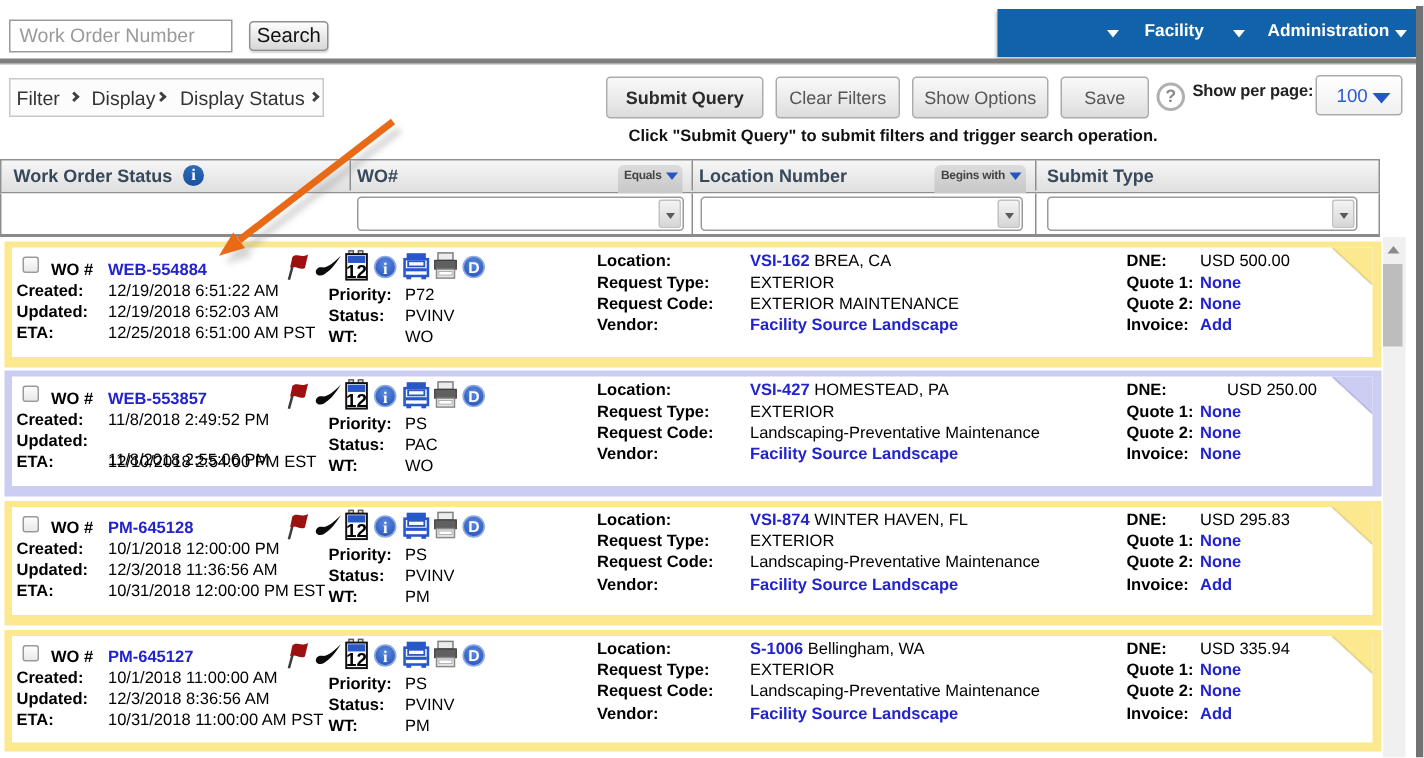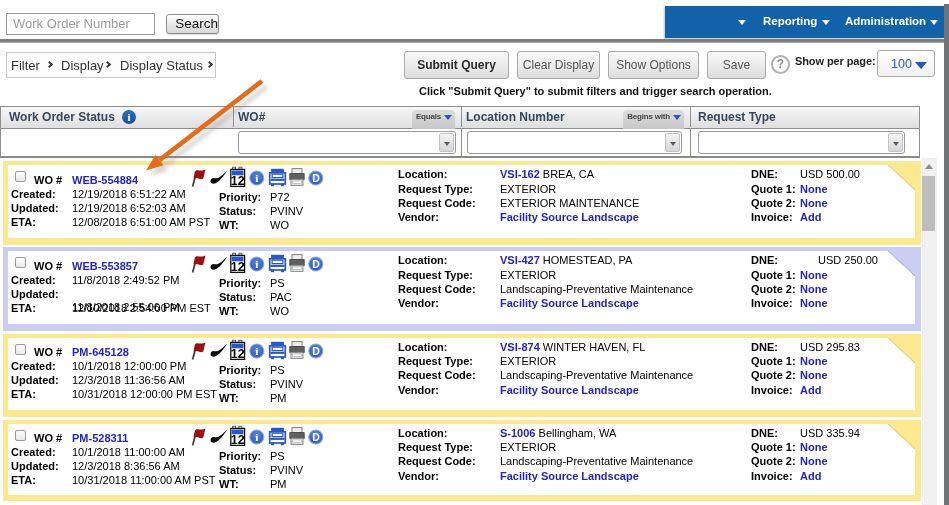--- a/index.html
+++ b/index.html
@@ -5,21 +5,21 @@
 * { margin:0; padding:0; box-sizing:border-box; }
 html,body { width:949px; height:505px; overflow:hidden; background:#fff;
   font-family:"Liberation Sans", sans-serif; position:relative; }
 .abs { position:absolute; }
 
 
 #wo-input { left:6px; top:13px; width:149px; height:22px; border:1px solid #9a9a9a;
   font-size:13px; color:#9a9a9a; padding-left:6px; line-height:20px; background:#fff; }
 #search-btn { left:166px; top:14px; width:53px; height:20px; border:1px solid #8e8e8e;
   background:linear-gradient(#fdfdfd,#e8e8e8 55%,#d8d8d8); border-radius:3px;
-  font-size:13.5px; color:#111; text-align:right; line-height:18px; box-shadow:0 1px 1px rgba(0,0,0,.15);}
+  font-size:13.5px; color:#111; text-align:center; line-height:18px; box-shadow:0 1px 1px rgba(0,0,0,.15);}
 #nav { left:665px; top:6px; width:279px; height:32px; background:#1162a8;
   box-shadow:-1px 1px 2px rgba(0,0,0,.25); color:#fff; font-weight:bold; font-size:11.5px; }
 #nav span.item { position:absolute; top:9px; }
 .tri-dn { display:inline-block; width:0; height:0; border-left:4px solid transparent;
   border-right:4px solid transparent; border-top:5px solid #fff; }
 #divider { left:0; top:39px; width:944px; height:4px;
   background:linear-gradient(#7e7e7e 0 72%, #ababab 72% 100%); }
 #rightstrip { left:944px; top:4px; width:5px; height:501px; background:#717274; }
 
 
@@ -100,38 +100,38 @@
 #arrow { left:0; top:0; width:949px; height:505px; pointer-events:none; }
 </style>
 </head>
 <body>
 
 <div id="wo-input" class="abs">Work Order Number</div>
 <div id="search-btn" class="abs">Search</div>
 <div id="nav" class="abs">
   <span class="item" style="left:12px;margin-top:32px;">Workorder</span>
     <span class="tri-dn abs" style="left:73px; top:14px;"></span>
-  <span class="item" style="left:98px;">Reporting</span>
+  <span class="item" style="left:98px;">Facility</span>
     <span class="tri-dn abs" style="left:157px; top:14px;"></span>
   <span class="item" style="left:180px;">Administration</span>
     <span class="tri-dn abs" style="left:265px; top:14px;"></span>
 </div>
 <div id="divider" class="abs"></div>
 <div id="rightstrip" class="abs"></div>
 
 <div id="filterbox" class="abs">
   <span class="t" style="left:4px;">Filter</span>
     <span class="chev" style="left:40px;"></span>
   <span class="t" style="left:54px;">Display</span>
     <span class="chev" style="left:98px;"></span>
   <span class="t" style="left:113px;">Display Status</span>
     <span class="chev" style="left:200px;"></span>
 </div>
 <div id="b1" class="abs btn">Submit Query</div>
-<div id="b2" class="abs btn">Clear Display</div>
+<div id="b2" class="abs btn">Clear Filters</div>
 <div id="b3" class="abs btn">Show Options</div>
 <div id="b4" class="abs btn">Save</div>
 <div id="qmark" class="abs">?</div>
 <div id="perpage" class="abs">Show per page:</div>
 <div id="persel" class="abs">
     <b>100</b>
     <span class="tri"></span>
   </div>
 <div id="headline" class="abs">Click "Submit Query" to submit filters and trigger search operation.</div>
 
@@ -142,21 +142,21 @@
     </div>
   <div class="hcell" style="left:233px; width:228px;">
       <span class="hlabel" style="left:4px;">WO#</span>
     <span class="hbadge" style="right:6px;">Equals<span class="tri"></span></span>
     </div>
   <div class="hcell" style="left:461px; width:229px;">
       <span class="hlabel" style="left:4px;">Location Number</span>
     <span class="hbadge" style="right:6px;">Begins with<span class="tri"></span></span>
     </div>
   <div class="hcell" style="left:690px; width:228px; border-right:none;">
-      <span class="hlabel" style="left:7px;">Request Type</span>
+      <span class="hlabel" style="left:7px;">Submit Type</span>
     </div>
 </div>
 <div id="tfilter" class="abs">
   <div class="fcell" style="left:233px; width:228px;">
     <div class="combo" style="left:4px; width:218px;">
         <div class="dbtn">
           <i></i>
         </div>
       </div>
   </div>
@@ -183,21 +183,21 @@
       <div class="fold"></div>
       <div class="foldline"></div>
   <div class="cb"></div>
   <div class="rowitem lbl" style="left:31px; top:12.7px;">WO #</div>
   <div class="rowitem" style="left:69px; top:12.7px;"><a class="lnk">WEB-554884</a></div>
   <div class="rowitem lbl" style="left:8px; top:26.7px;">Created:</div>
   <div class="rowitem" style="left:69px; top:26.7px;">12/19/2018 6:51:22 AM</div>
   <div class="rowitem lbl" style="left:8px; top:40.7px;">Updated:</div>
   <div class="rowitem" style="left:69px; top:40.7px;">12/19/2018 6:52:03 AM</div>
   <div class="rowitem lbl" style="left:8px; top:54.7px;">ETA:</div>
-  <div class="rowitem" style="left:69px; top:54.7px;">12/08/2018 6:51:00 AM PST</div>
+  <div class="rowitem" style="left:69px; top:54.7px;">12/25/2018 6:51:00 AM PST</div>
   <div class="icons">
 <svg width="136" height="22" viewBox="0 0 136 22">
  <defs>
             <radialGradient id="bg1" cx="0.5" cy="0.35" r="0.8">
    <stop offset="0" stop-color="#5d8ade"></stop>
               <stop offset="1" stop-color="#1b4cb5"></stop>
             </radialGradient>
           </defs>
  <g transform="translate(1,0)">
   <line x1="2.6" y1="20.5" x2="6.8" y2="5" stroke="#3c3c3c" stroke-width="1.7"></line>
@@ -423,21 +423,21 @@
   <div class="rowitem lbl" style="left:748px; top:50.1px;">Invoice:</div>
   <div class="rowitem" style="left:797px; top:50.1px;"><a class="lnk">Add</a></div>
 </div>
     <div class="row yellow" style="top:419.5px;height:81.5px;">
   <div class="bg"></div>
       <div class="content"></div>
       <div class="fold"></div>
       <div class="foldline"></div>
   <div class="cb"></div>
   <div class="rowitem lbl" style="left:31px; top:12.7px;">WO #</div>
-  <div class="rowitem" style="left:69px; top:12.7px;"><a class="lnk">PM-528311</a></div>
+  <div class="rowitem" style="left:69px; top:12.7px;"><a class="lnk">PM-645127</a></div>
   <div class="rowitem lbl" style="left:8px; top:26.7px;">Created:</div>
   <div class="rowitem" style="left:69px; top:26.7px;">10/1/2018 11:00:00 AM</div>
   <div class="rowitem lbl" style="left:8px; top:40.7px;">Updated:</div>
   <div class="rowitem" style="left:69px; top:40.7px;">12/3/2018 8:36:56 AM</div>
   <div class="rowitem lbl" style="left:8px; top:54.7px;">ETA:</div>
   <div class="rowitem" style="left:69px; top:54.7px;">10/31/2018 11:00:00 AM PST</div>
   <div class="icons">
 <svg width="136" height="22" viewBox="0 0 136 22">
  <defs>
             <radialGradient id="bg1" cx="0.5" cy="0.35" r="0.8">

